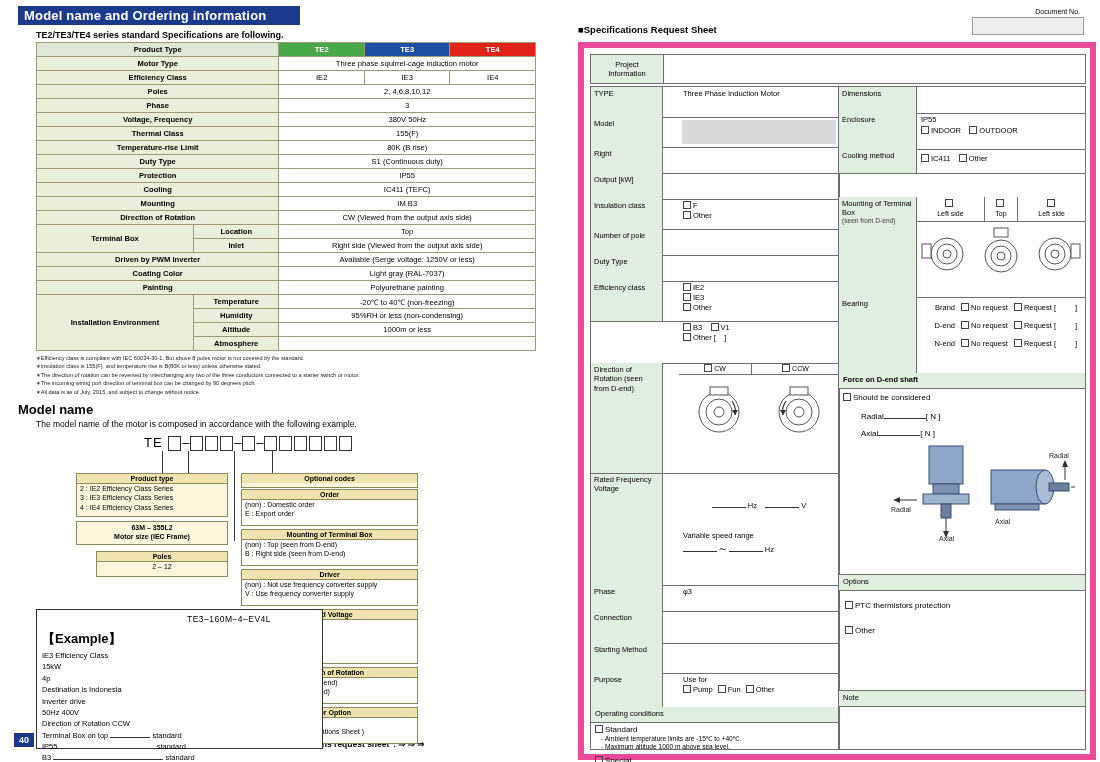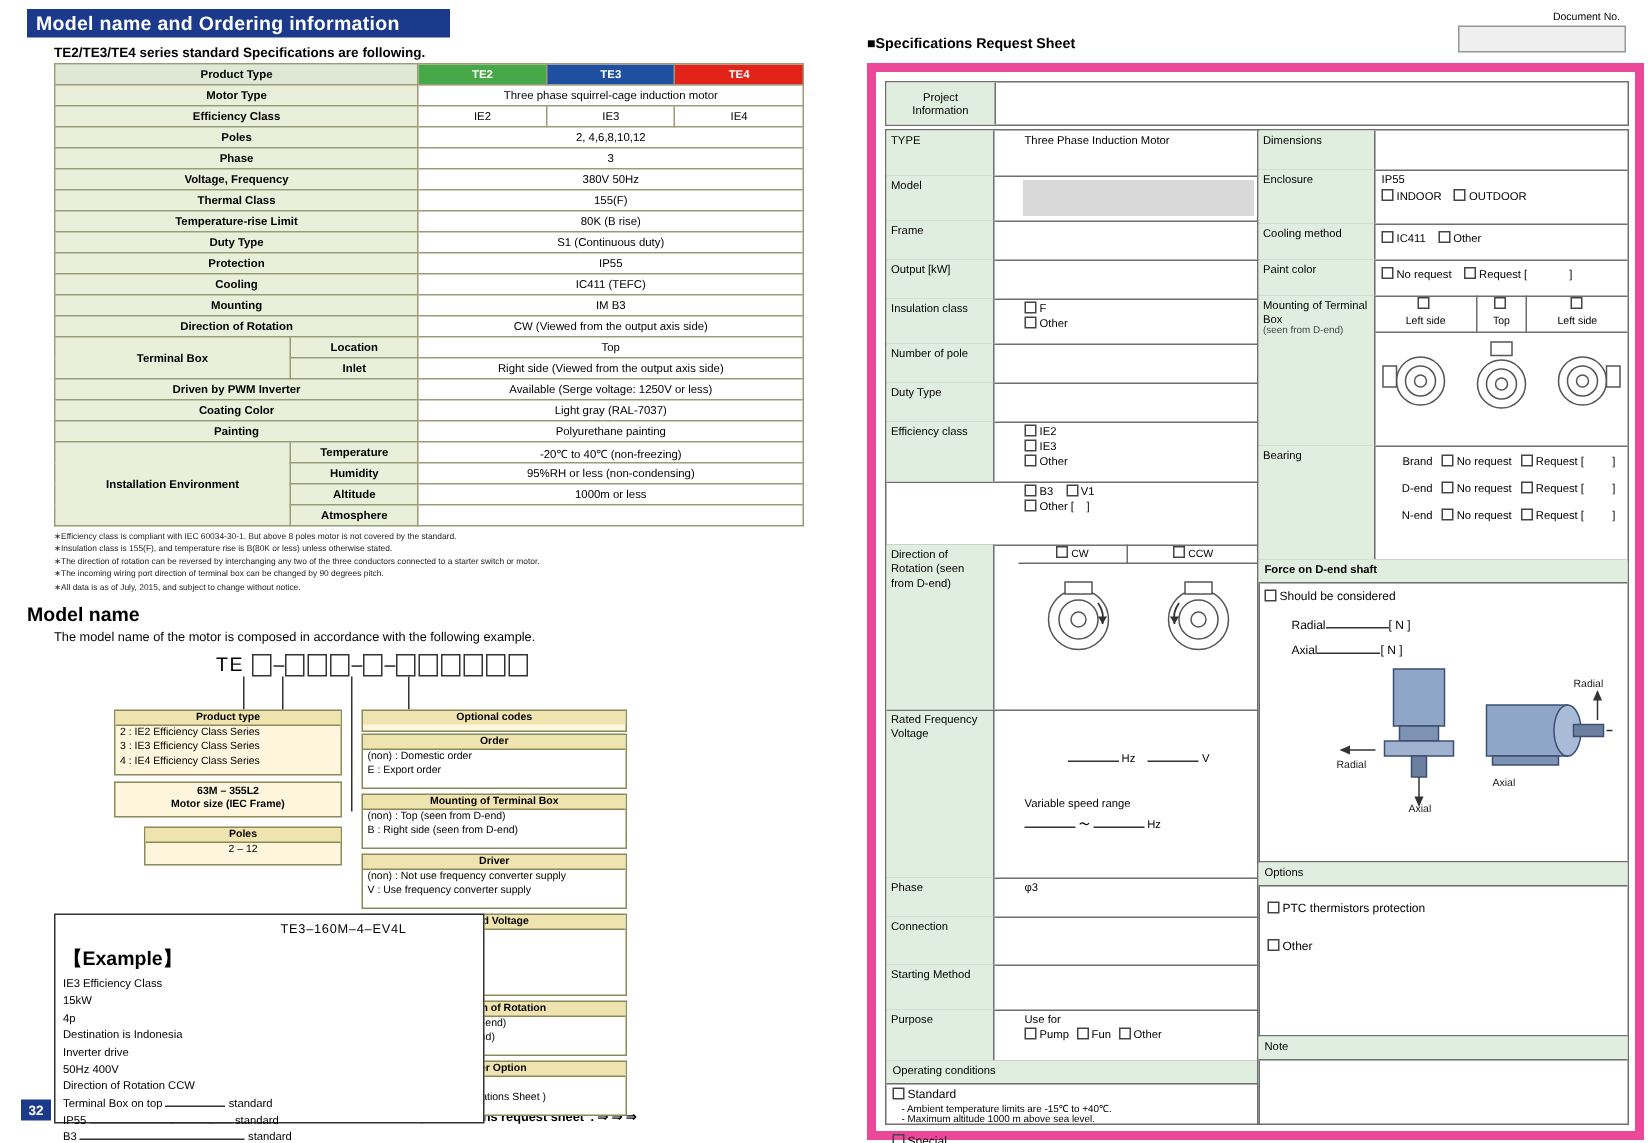--- a/index.html
+++ b/index.html
@@ -312,21 +312,21 @@
           <span>B3</span>
           <span style="display:inline-block;border-bottom:1px solid #333;width:110px;"></span>
           <span>standard</span>
         </div>
       </div>
     </div>
 
     <div class="footer-note">When placing an order Please fill in the form “Specifications request sheet”.  ⇒ ⇒ ⇒</div>
   </div>
 
-  <div class="pagenum">32</div>
+  <div class="pagenum">40</div>
 
   <div class="right">
     <div class="doc-no">Document  No.</div>
     <div class="doc-no-box"></div>
     <div class="sheet-title">■Specifications Request Sheet</div>
 
     <div class="sheet">
 
       <div class="proj">
         <div class="c1">Project<br>Information</div>
@@ -340,21 +340,21 @@
         </div>
 
         <div class="lrow" style="top:30px;height:30px;">
           <div class="k">Model</div>
           <div class="v" style="padding:3px;">
               <div class="grayfill"></div>
             </div>
         </div>
 
         <div class="lrow" style="top:60px;height:26px;">
-          <div class="k">Frame</div>
+          <div class="k">Right</div>
           <div class="v"></div>
         </div>
 
         <div class="lrow" style="top:86px;height:26px;">
           <div class="k">Output  [kW]</div>
           <div class="v"></div>
         </div>
 
         <div class="lrow" style="top:112px;height:30px;">
           <div class="k">Insulation class</div>
@@ -511,29 +511,20 @@
 
         <div class="rrow" style="top:62px;height:24px;">
           <div class="k">Cooling method</div>
           <div class="v" style="padding-top:5px;">
             <span><span class="cb"></span><span>IC411</span></span>
             &nbsp;&nbsp;
             <span><span class="cb"></span><span>Other</span></span>
           </div>
         </div>
 
-        <div class="rrow" style="top:86px;height:24px;">
-          <div class="k">Paint color</div>
-          <div class="v" style="padding-top:5px;">
-            <span><span class="cb"></span><span>No request</span></span>
-            &nbsp;&nbsp;
-            <span><span class="cb"></span><span>Request [</span></span>
-            <span style="margin-left:26px;">]</span>
-          </div>
-        </div>
 
         <div class="rrow" style="top:110px;height:100px;">
           <div class="k">
             <div>Mounting of Terminal Box</div>
             <div class="small" style="color:#444;">(seen from D-end)</div>
           </div>
           <div class="v" style="padding:0;">
             <table class="mini-t">
               <tbody>
                   <tr>

